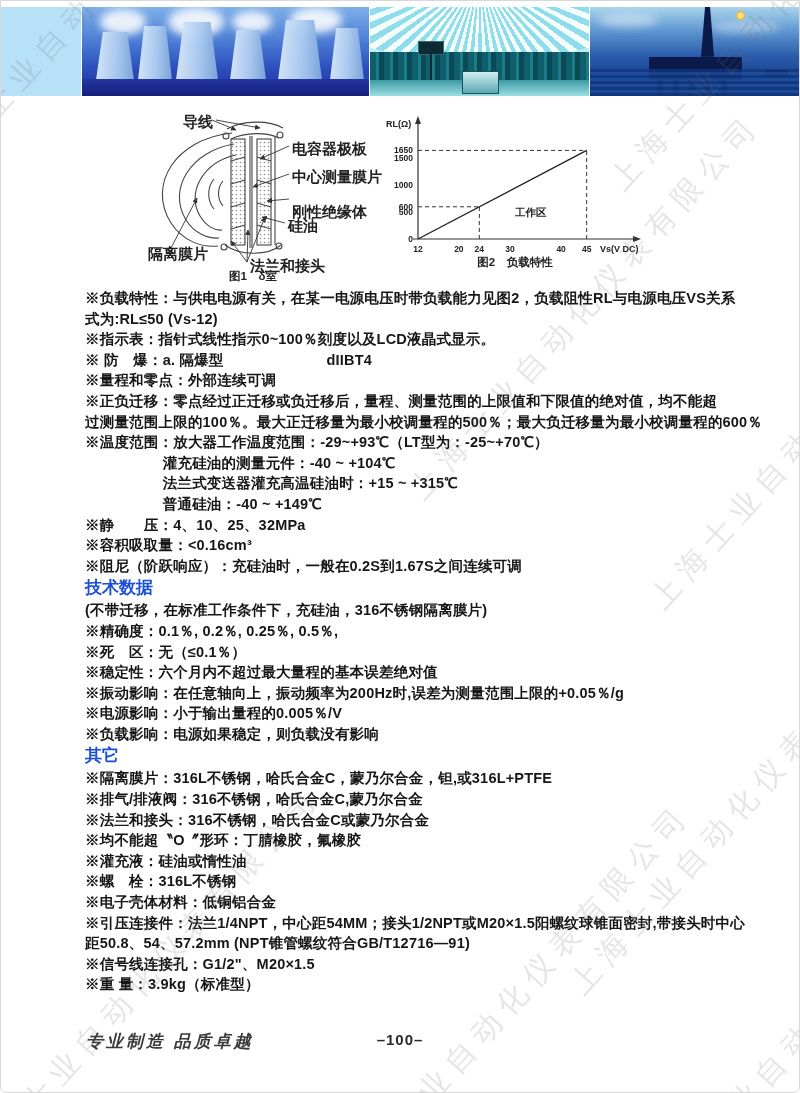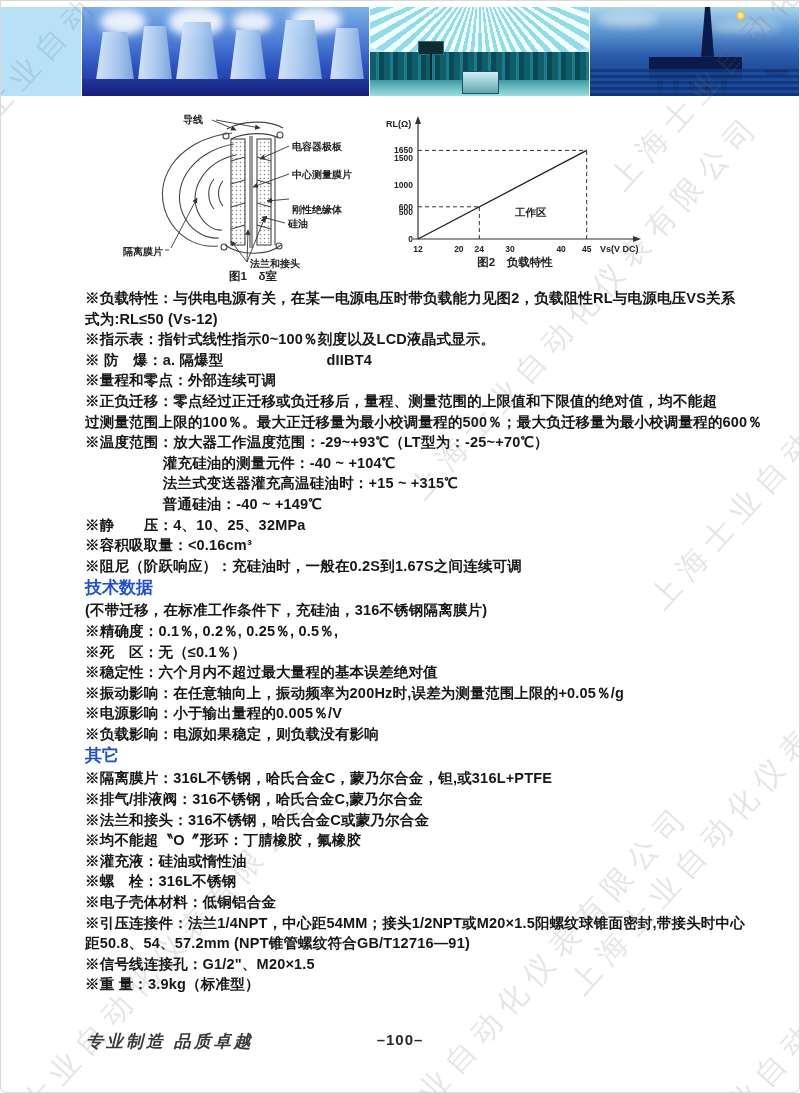--- a/index.html
+++ b/index.html
@@ -42,21 +42,21 @@
             background:repeating-linear-gradient(180deg,#11367e 0 3px,#1c4f9e 3px 6px); opacity:.8; }
 
   
   .fig { position:absolute; }
   .fig1 { left:118px; top:108px; width:268px; height:178px; }
   .fig2 { left:383px; top:112px; width:262px; height:174px; }
   .fig-caption { position:absolute; left:0; width:100%; text-align:center; font-size:11.5px;
                  font-weight:bold; color:#222; }
   .fig1 .fig-caption { top:160px; }
   .fig2 .fig-caption { top:142px; }
-  .flabel { position:absolute; font-size:10px; color:#222; white-space:nowrap; font-weight:600; }
+  .flabel { position:absolute; font-size:15px; color:#222; white-space:nowrap; font-weight:600; }
 
   
   .spec-text { position:absolute; left:84px; top:287px; width:682px; color:#161616; }
   .line-b { font-size:14.5px; line-height:20.6px; font-weight:600; white-space:pre-wrap; letter-spacing:.2px; }
   .line-h { font-size:17px; line-height:24px; font-weight:bold; color:#1d4ed8; }
 
   
   .footer { position:absolute; left:0; top:1026px; width:100%; height:30px; }
   .slogan { position:absolute; left:85px; top:3px; font-size:17px; font-style:italic; font-weight:bold;
             color:#3a3a3a; letter-spacing:3px; }
@@ -166,21 +166,21 @@
         <path d="M128 153 L129 121" marker-end="url(#arr)"></path>
         <path d="M128 153 L146 108" marker-end="url(#arr)"></path>
         <path d="M46 141 L50 141"></path>
       </g>
     </svg>
     <span class="flabel" style="left:64px;top:4px;">导线</span>
     <span class="flabel" style="left:173px;top:31px;">电容器极板</span>
     <span class="flabel" style="left:173px;top:59px;">中心测量膜片</span>
     <span class="flabel" style="left:173px;top:84px;margin-top:10px;">刚性绝缘体</span>
     <span class="flabel" style="left:169px;top:108px;">硅油</span>
-    <span class="flabel" style="left:4px;top:136px;">隔离膜片</span>
+    <span class="flabel" style="left:29px;top:136px;">隔离膜片</span>
     <span class="flabel" style="left:131px;top:148px;">法兰和接头</span>
     <div class="fig-caption">图1　δ室</div>
   </div>
 
   <div class="fig fig2">
     <svg id="chart-svg" width="262" height="150" viewBox="0 0 262 150">
         <line x1="34" y1="126" x2="34" y2="10" stroke="#333" stroke-width="1.2" fill="none"></line>
         <path d="M31,11 L34,3 L37,11 Z" fill="#333"></path>
         <line x1="29" y1="126" x2="250" y2="126" stroke="#333" stroke-width="1.2" fill="none"></line>
         <path d="M249,123 L257,126 L249,129 Z" fill="#333"></path>

